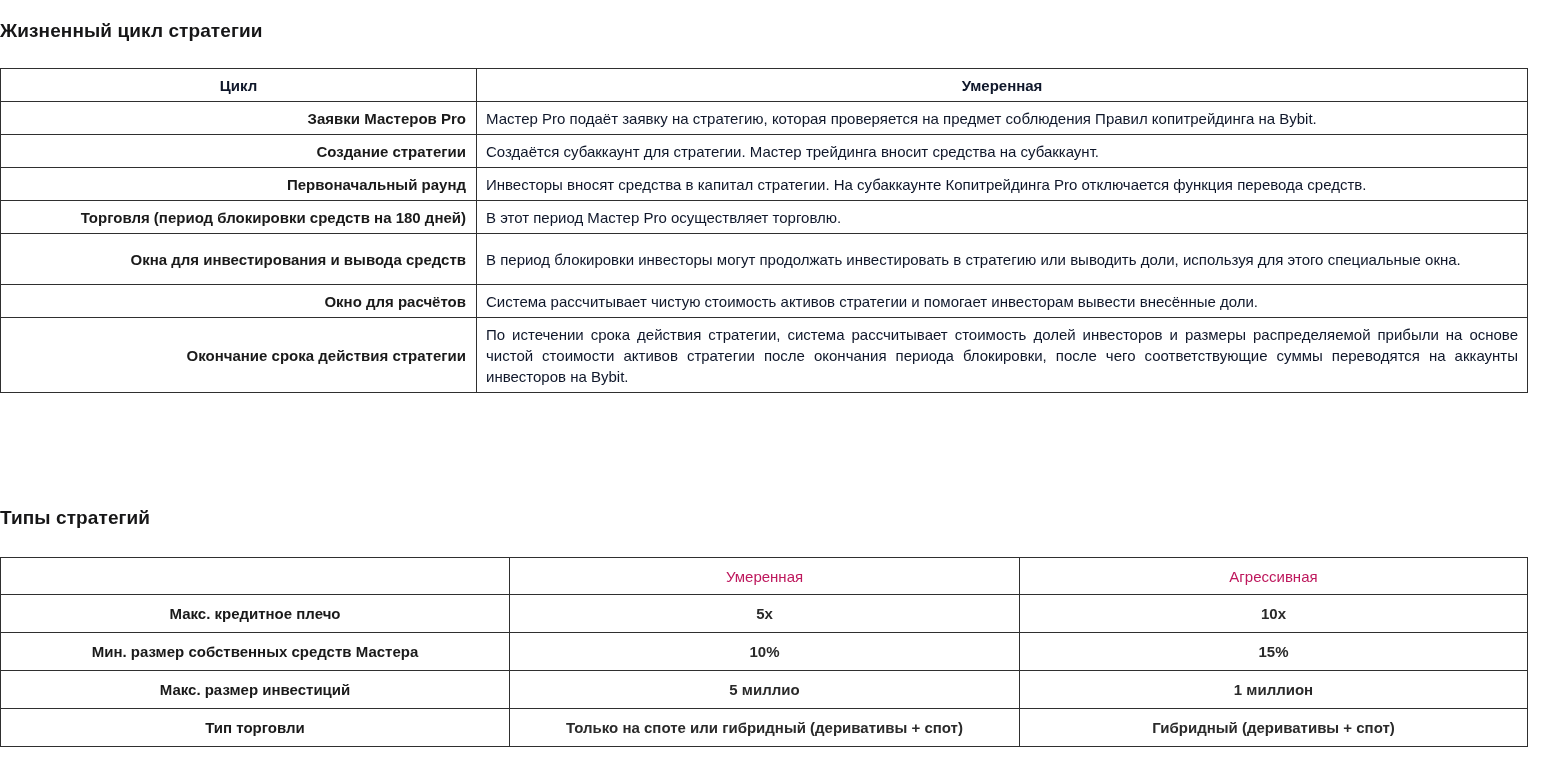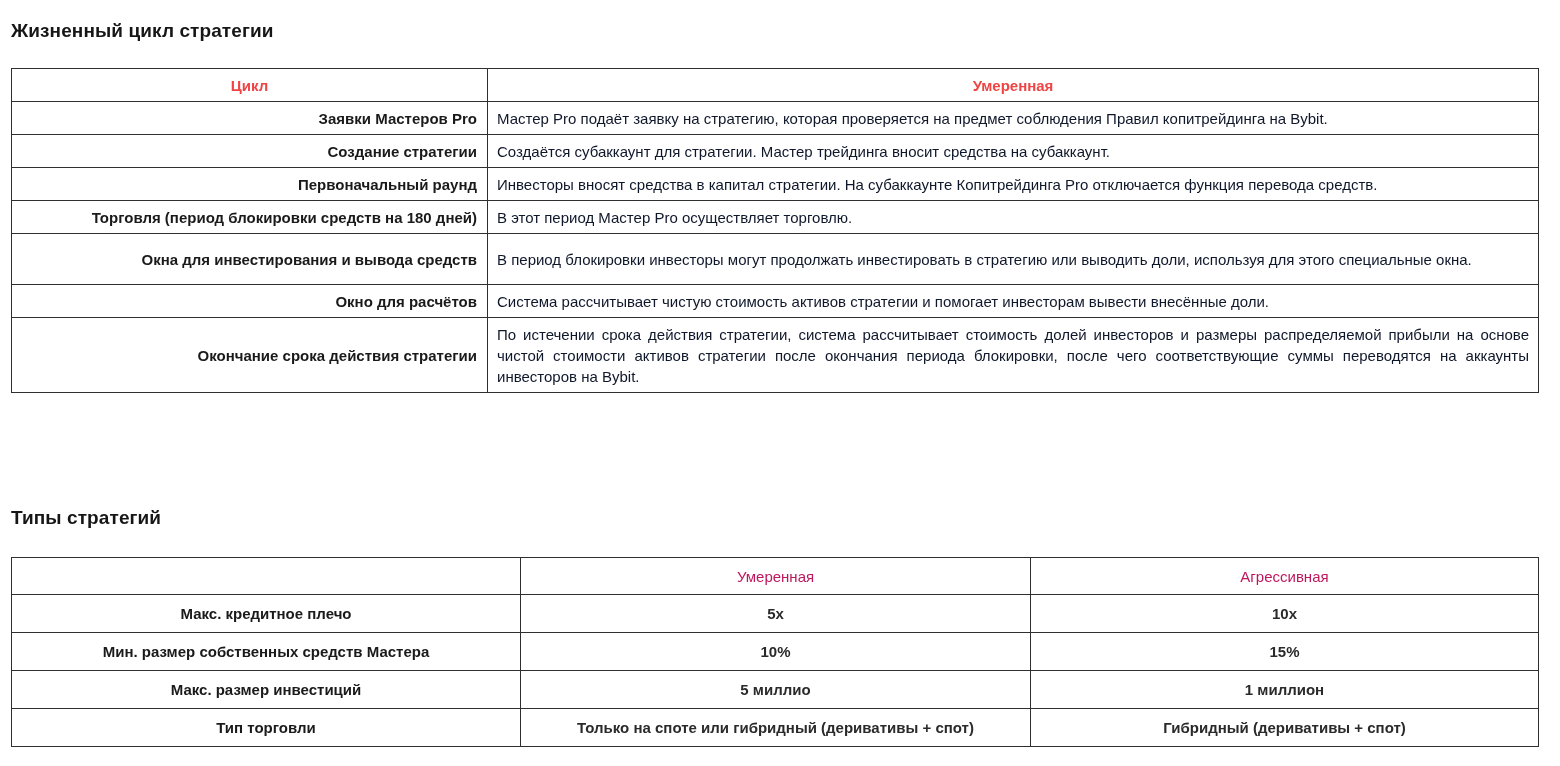--- a/index.html
+++ b/index.html
@@ -6,21 +6,21 @@
   html, body {
     width: 1560px;
     height: 766px;
     background: #ffffff;
     font-family: "Liberation Sans", "DejaVu Sans", sans-serif;
     color: #1f1f1f;
   }
   .page {
     width: 1560px;
     height: 766px;
-    padding: 20px 0 0 11px;
+    padding: 20px 0 0 0;
     overflow: hidden;
   }
   .section-title {
     font-size: 19px;
     font-weight: 700;
     color: #161617;
     letter-spacing: 0.1px;
   }
   .title-1 { margin-bottom: 26px; }
   .title-2 { margin-top: 114px; margin-bottom: 28px; }
@@ -37,21 +37,21 @@
     line-height: 21px;
   }
 
   
   .lifecycle-table col.c-cycle { width: 476px; }
   .lifecycle-table col.c-expl  { width: 1051px; }
   .lifecycle-table th {
     height: 33px;
     font-weight: 700;
     text-align: center;
-    color: #ef4444;
+    color: #0f172a;
   }
   .lifecycle-table td.cycle-cell {
     height: 33px;
     font-weight: 700;
     text-align: right;
     color: #1a1a1a;
     padding: 2px 10px;
   }
   .lifecycle-table td.expl-cell {
     text-align: justify;

